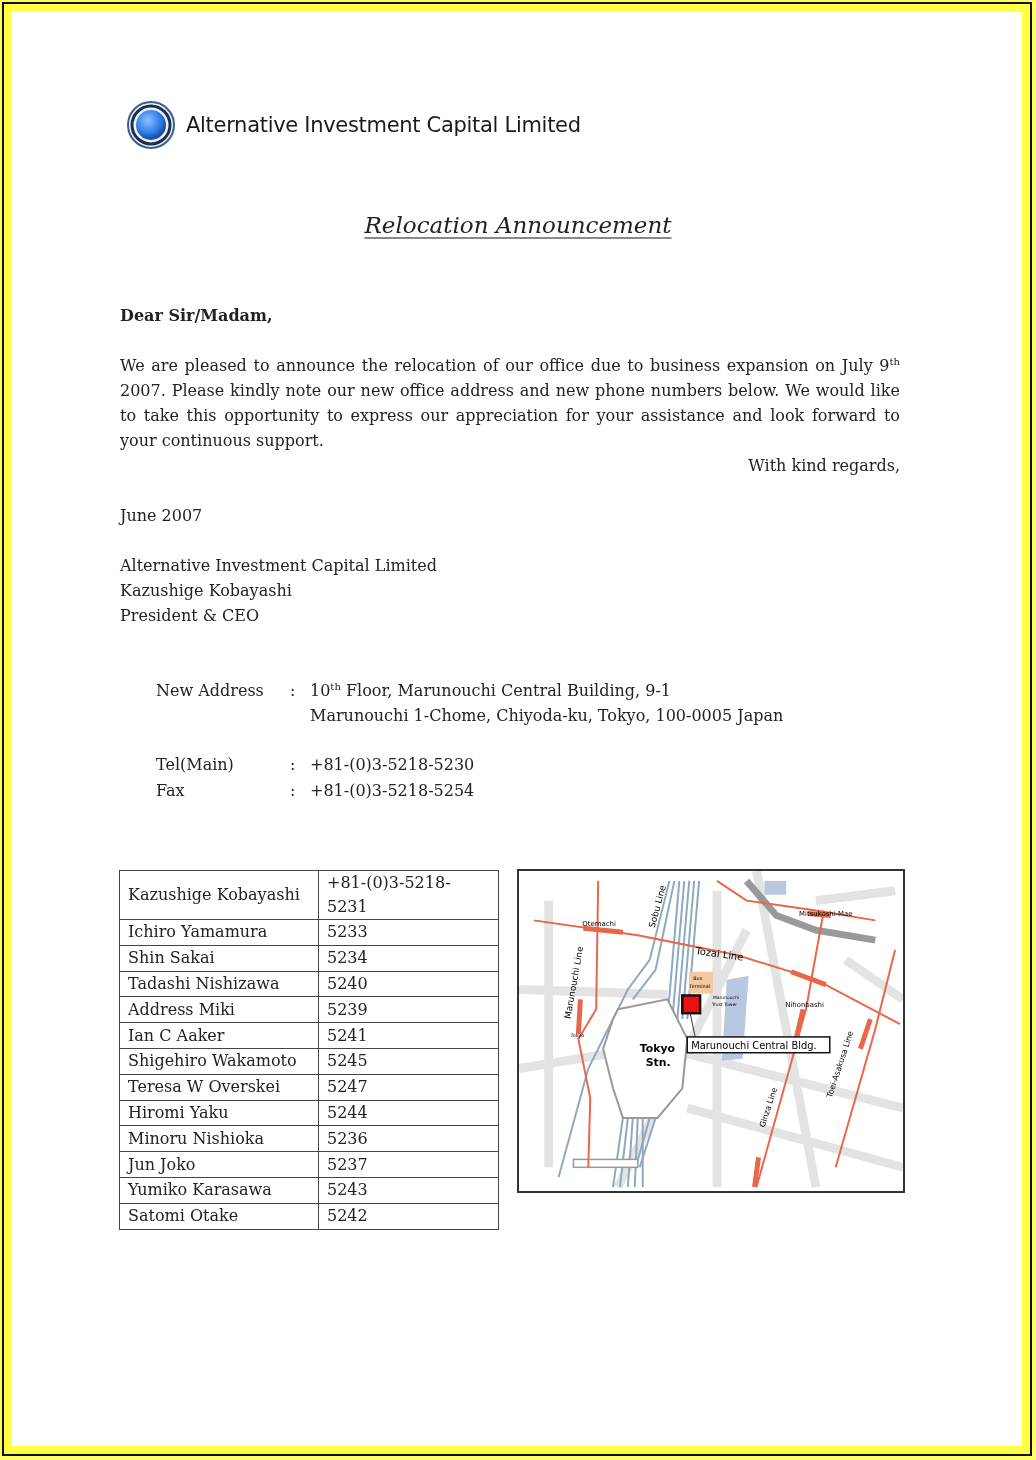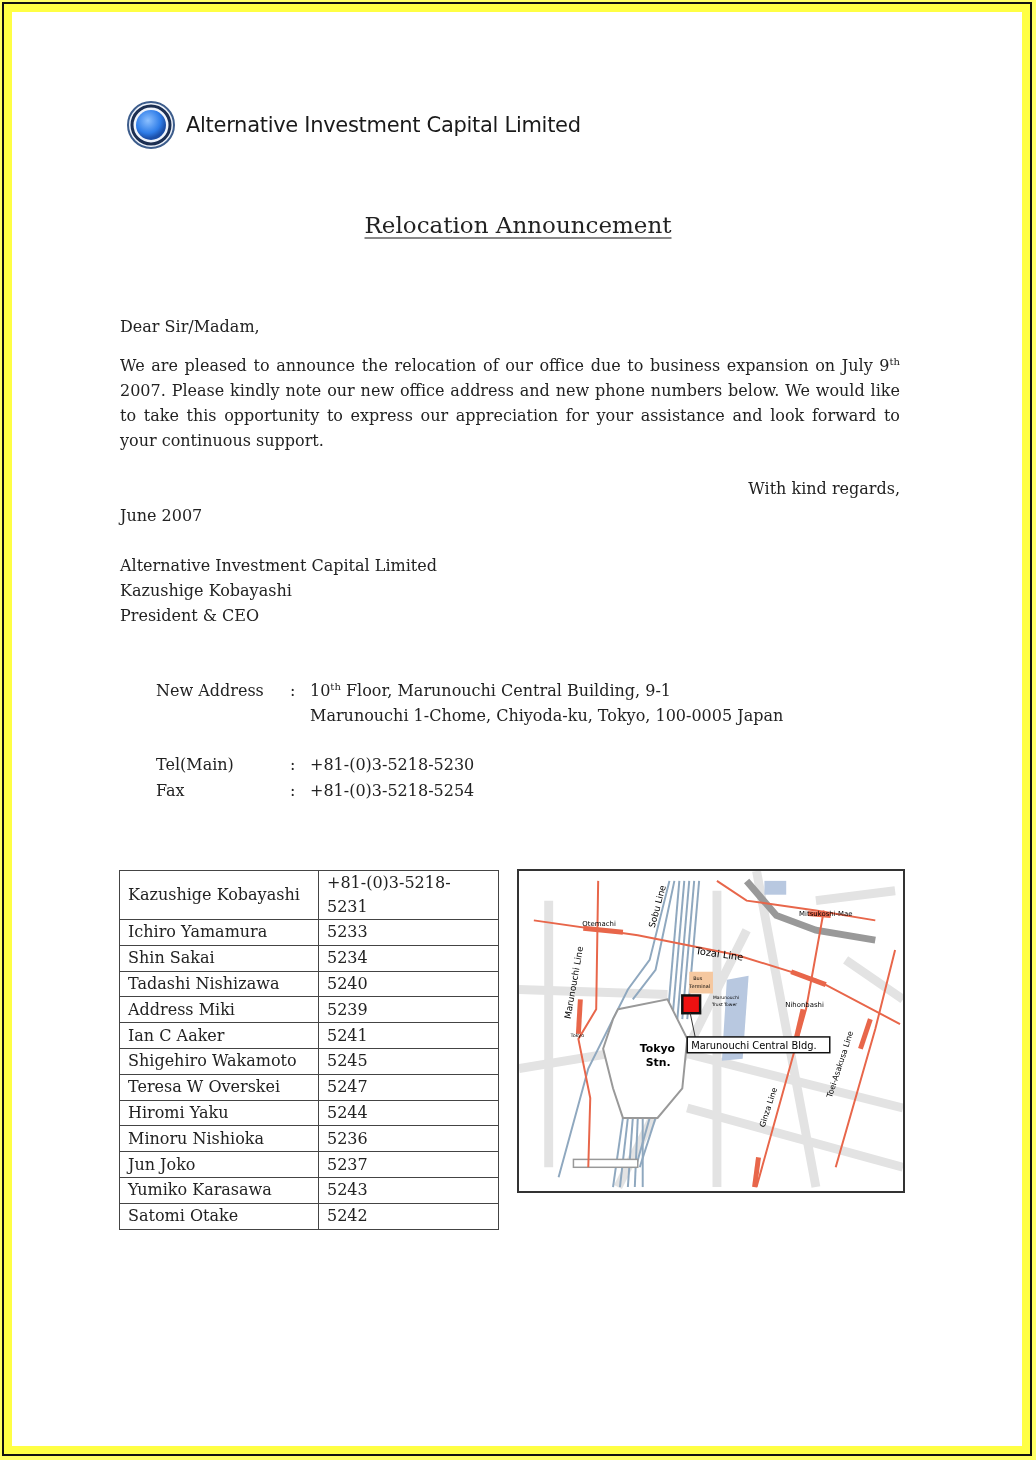--- a/index.html
+++ b/index.html
@@ -4,21 +4,21 @@
 <style>
   html, body { margin: 0; padding: 0; background: #ffff66; }
   body { width: 1036px; height: 1460px; position: relative; overflow: hidden; font-family: "DejaVu Serif", serif; color: #222; }
   .frame { position: absolute; left: 2px; top: 2px; width: 1030px; height: 1454px; border: 2px solid #111; box-sizing: border-box; background: #ffff44; }
   .page { position: absolute; left: 8px; top: 8px; right: 8px; bottom: 8px; background: #fff; }
   .abs { position: absolute; }
   .logo-wrap { left: 126px; top: 100px; display: flex; align-items: center; }
   .logo-icon { width: 50px; height: 50px; position: relative; }
   .company-name { font-family: "DejaVu Sans", sans-serif; font-size: 21px; color: #1a1a1a; margin-left: 10px; letter-spacing: -0.3px; }
   .title { left: 0; right: 0; top: 212px; text-align: center; font-size: 23px; }
-  .title span { text-decoration: underline; text-decoration-color: #888; text-underline-offset: 4px; }
+  .title span { text-decoration: underline; text-decoration-color: #888; text-underline-offset: 4px; font-style: italic; }
   .para { left: 120px; width: 780px; font-size: 16px; line-height: 25px; }
   .body-text { text-align: justify; text-align-last: left; }
   .right { text-align: right; }
   sup { font-size: 10px; line-height: 0; }
   .info-row { position: absolute; left: 156px; font-size: 16px; line-height: 25px; }
   .info-label { display: inline-block; width: 134px; }
   .info-colon { display: inline-block; width: 20px; }
   .info-addr2 { position: absolute; left: 310px; font-size: 16px; }
   table.ext { position: absolute; left: 119px; top: 870px; border-collapse: collapse; font-size: 16px; }
   table.ext td { border: 1px solid #444; height: 24.8px; padding: 0 8px; line-height: 24px; }
@@ -48,25 +48,25 @@
       <circle cx="25" cy="25" r="23" fill="#eef3fb" stroke="#3d5d8c" stroke-width="2"></circle>
       <circle cx="25" cy="25" r="19" fill="none" stroke="#1c2f52" stroke-width="3"></circle>
       <circle cx="25" cy="25" r="15" fill="url(#lg)"></circle>
     </svg>
   </div>
   <span class="company-name">Alternative Investment Capital Limited</span>
 </div>
 
 <div class="abs title"><span>Relocation Announcement</span></div>
 
-<div class="abs para" style="top:314px;">Dear Sir/Madam,</div>
+<div class="abs para" style="top:303px;font-weight:bold;">Dear Sir/Madam,</div>
 
 <div class="abs para body-text" style="top:353px;"><span>We are pleased to announce the relocation of our office due to business expansion on July 9</span><sup>th</sup><span> 2007. Please kindly note our new office address and new phone numbers below. We would like to take this opportunity to express our appreciation for your assistance and look forward to your continuous support.</span></div>
 
-<div class="abs para right" style="top:476px;">With kind regards,</div>
+<div class="abs para right" style="top:453px;">With kind regards,</div>
 
 <div class="abs para" style="top:503px;">June 2007</div>
 
 <div class="abs para" style="top:553px;">Alternative Investment Capital Limited</div>
 <div class="abs para" style="top:578px;">Kazushige Kobayashi</div>
 <div class="abs para" style="top:603px;">President &amp; CEO</div>
 
 <div class="info-row" style="top:678px;">
   <span class="info-label">New Address</span><span class="info-colon">:</span><span>10</span><sup>th</sup><span> Floor, Marunouchi Central Building, 9-1</span>
 </div>

